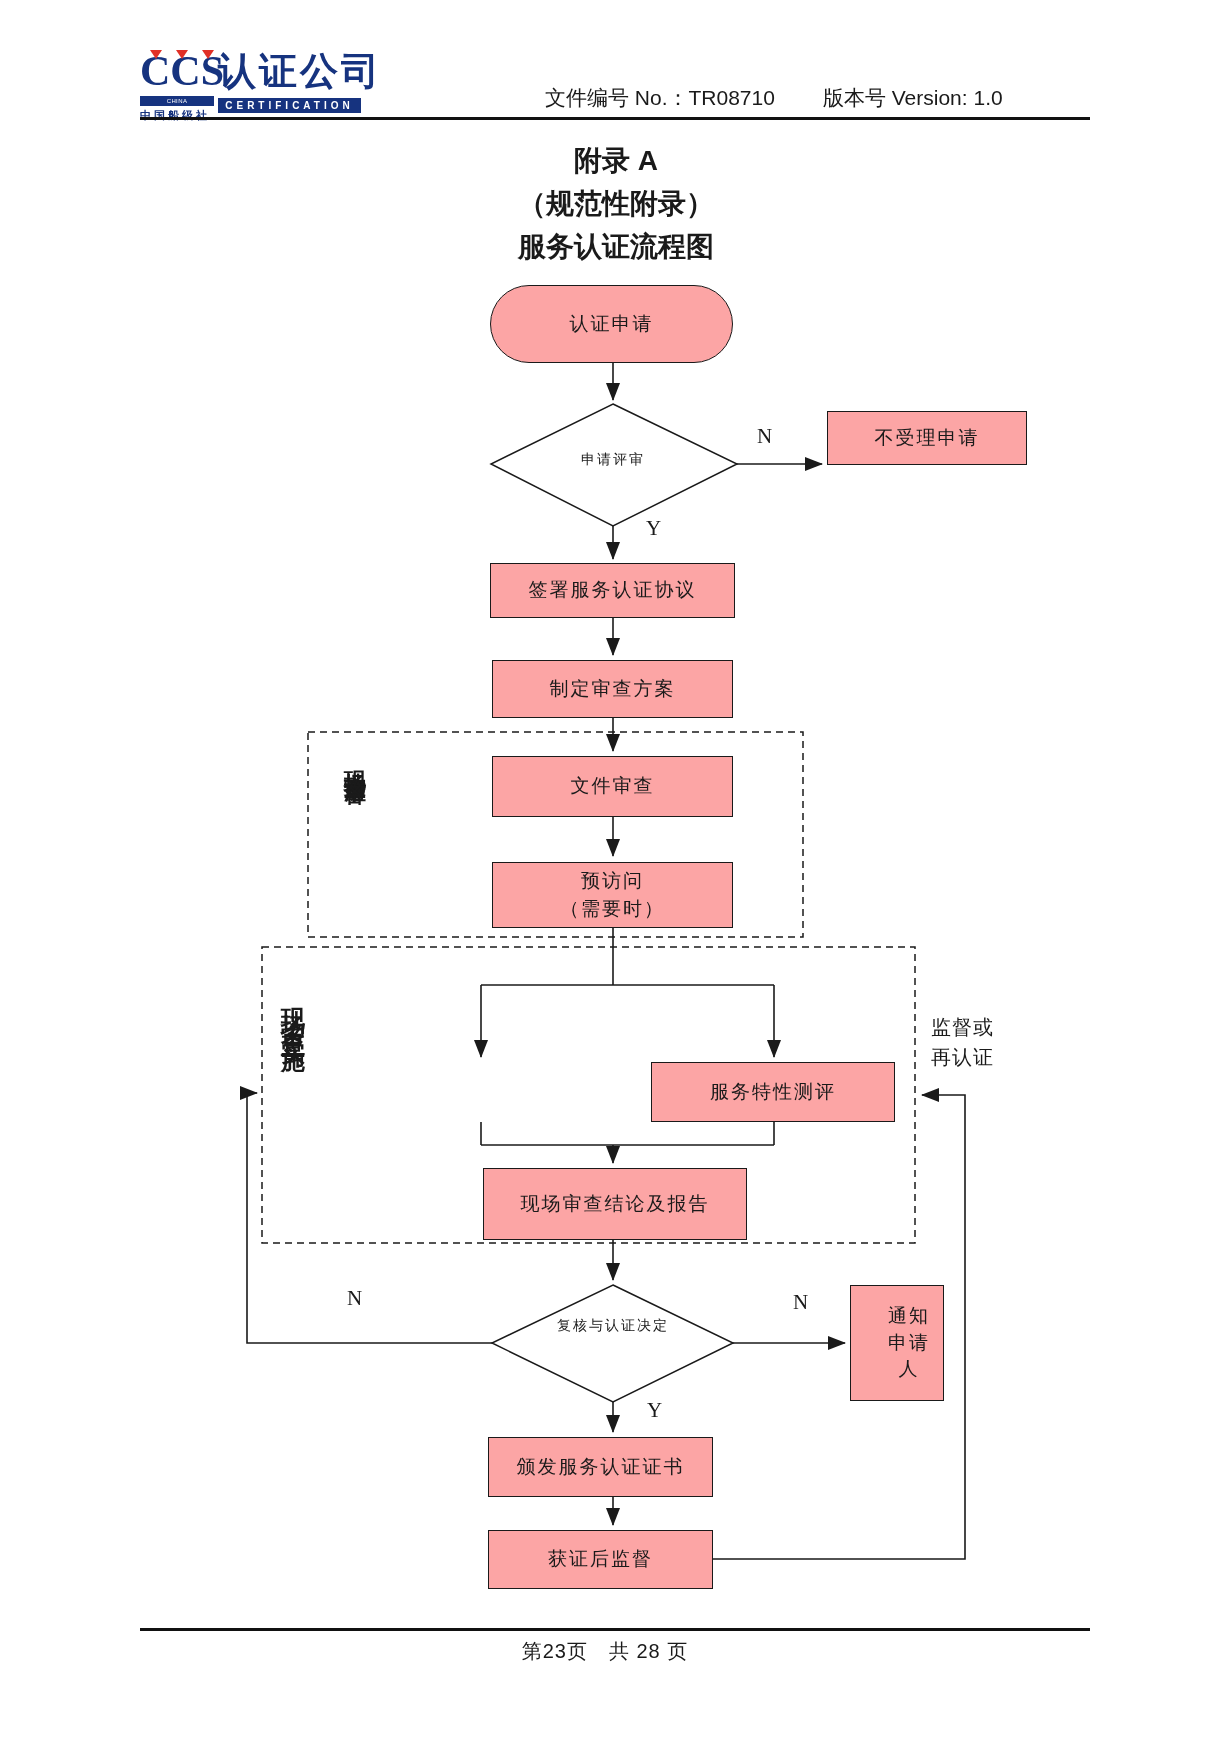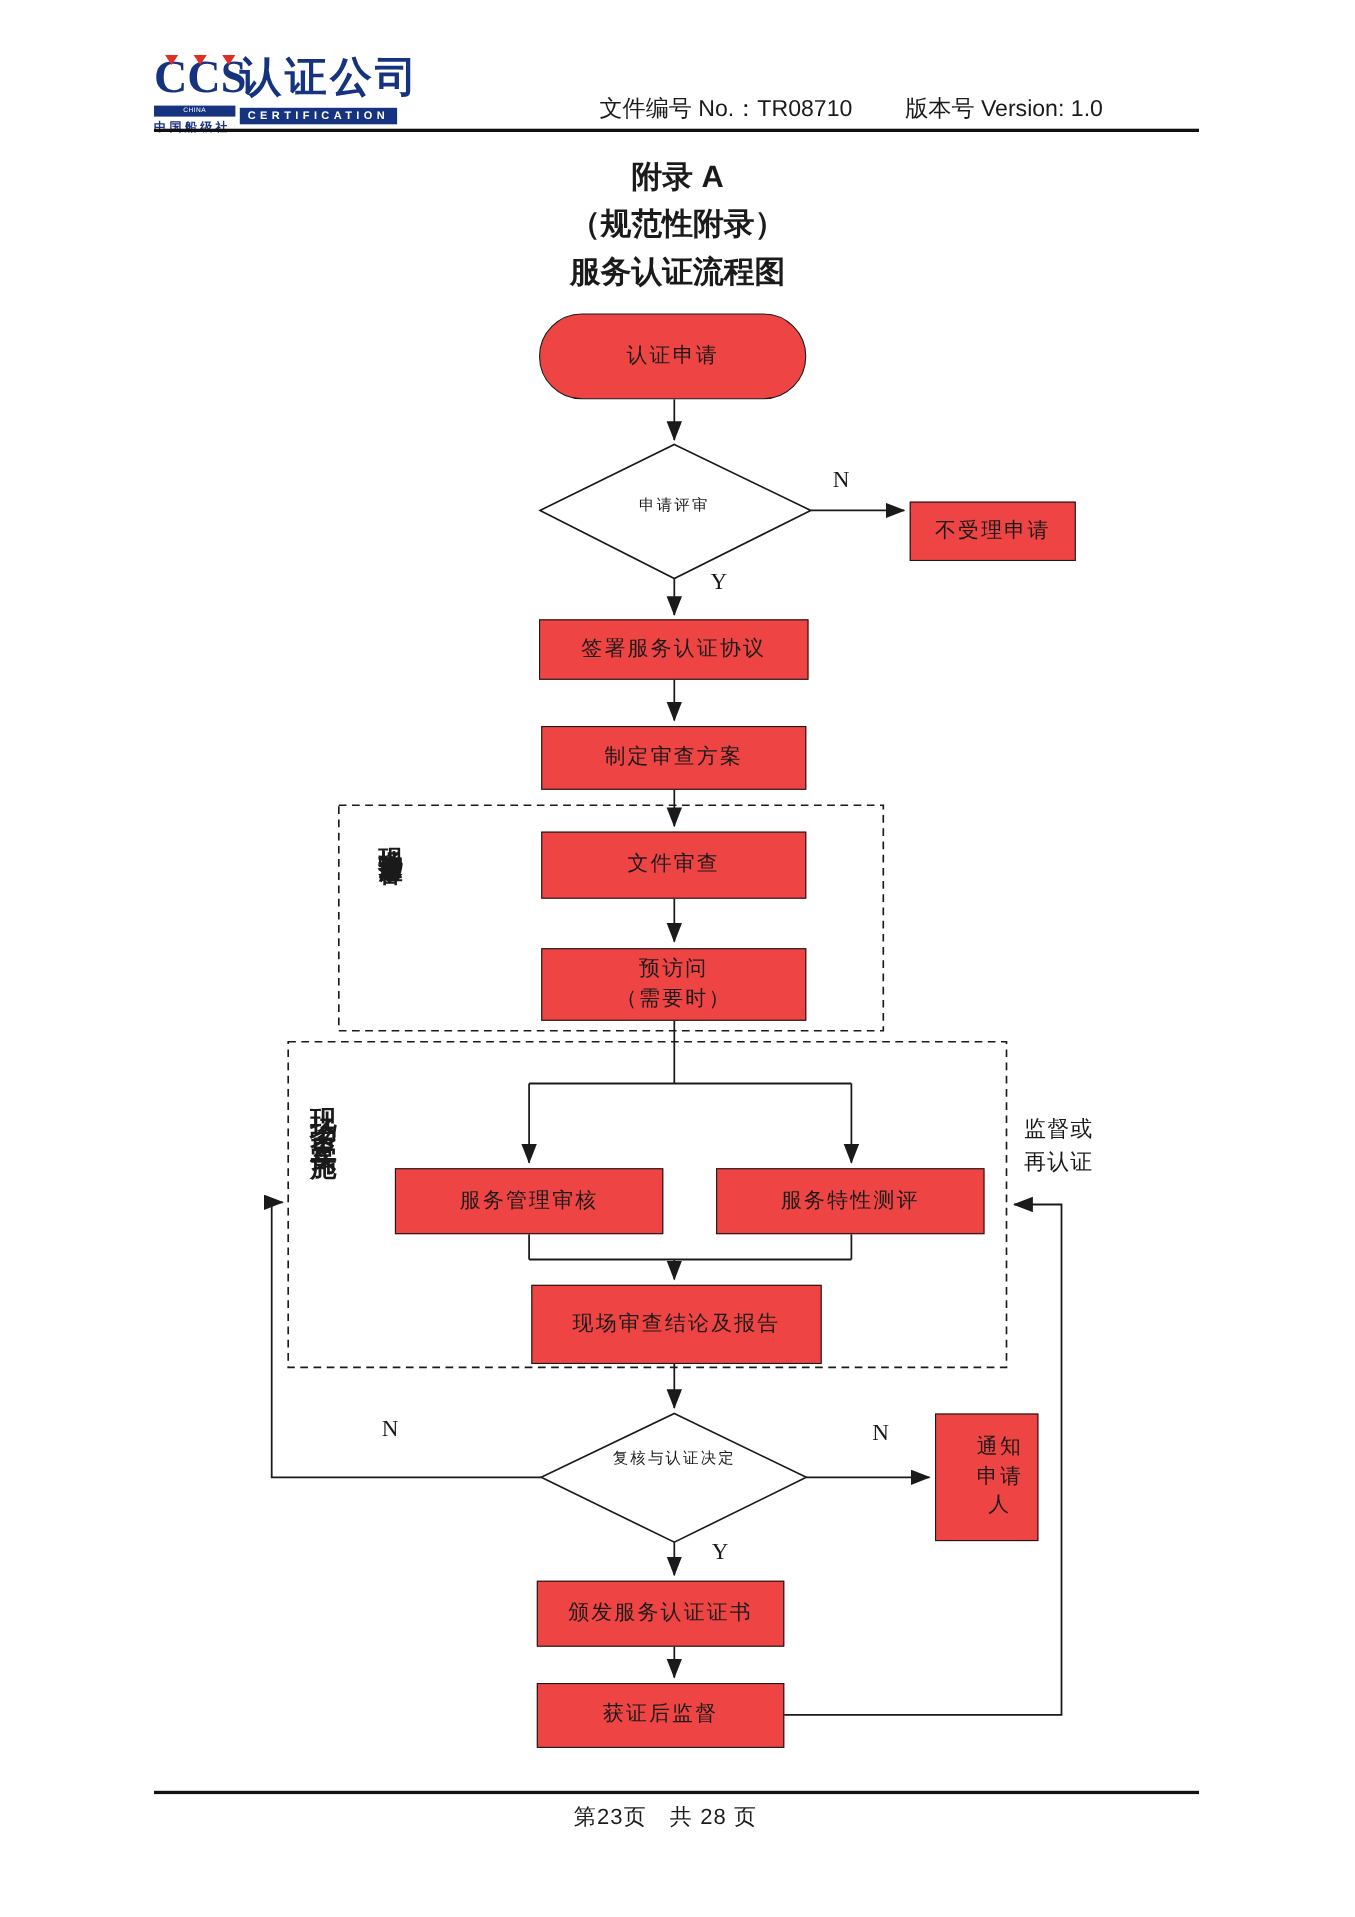--- a/index.html
+++ b/index.html
@@ -19,21 +19,21 @@
   .soc-cn{color:var(--blue);font-size:11px;letter-spacing:3px;font-weight:bold;white-space:nowrap;}
   .cert-cn{font-weight:bold;font-size:38px;line-height:1;letter-spacing:3px;color:var(--blue);}
   .cert-bar{background:var(--blue);color:#fff;font-size:10px;letter-spacing:4px;text-align:center;line-height:15px;height:15px;width:143px;font-weight:bold;}
   .hdr-info{font-size:21px;white-space:nowrap;}
   .rule{background:#111;}
   
   .title-line{left:0;width:1232px;text-align:center;font-weight:bold;font-size:28px;line-height:1.2;}
   
   .fbox{
     display:flex;align-items:center;justify-content:center;text-align:center;
-    border:1.5px solid #1a1a1a;background:#ef4444;font-size:19px;line-height:1.4;
+    border:1.5px solid #1a1a1a;background:#fca5a5;font-size:19px;line-height:1.4;
     letter-spacing:2px;box-sizing:border-box;z-index:2;
   }
   .stadium{border-radius:40px;}
   .dtext{display:flex;align-items:center;justify-content:center;text-align:right;
     font-size:14px;line-height:1.35;letter-spacing:2px;z-index:3;background:transparent;}
   .branch{font-size:21px;z-index:3;font-family:"Liberation Serif","DejaVu Serif",serif;}
   .vlabel{writing-mode:vertical-rl;text-orientation:upright;font-weight:bold;z-index:3;}
   .two-line{line-height:1.45;}
   svg.connectors{position:absolute;left:0;top:0;z-index:1;}
   .ln{stroke:#1a1a1a;stroke-width:1.6;fill:none;}
@@ -108,35 +108,34 @@
   <div class="abs rule" style="left:140px;top:117px;width:950px;height:2.5px;"></div>
 
   <div class="abs title-line" style="top:144px;">附录 A</div>
   <div class="abs title-line" style="top:187px;">（规范性附录）</div>
   <div class="abs title-line" style="top:230px;">服务认证流程图</div>
 
   <div class="abs fbox stadium" style="left:490px;top:285px;width:243px;height:78px;">认证申请</div>
 
   <div class="abs dtext" style="left:523px;top:450px;width:180px;">申请评审</div>
   <div class="abs branch" style="left:757px;top:424px;">N</div>
-  <div class="abs fbox" style="left:827px;top:456px;width:151px;height:54px;">不受理申请</div>
+  <div class="abs fbox" style="left:827px;top:411px;width:200px;height:54px;">不受理申请</div>
   <div class="abs branch" style="left:646px;top:516px;">Y</div>
 
   <div class="abs fbox" style="left:490px;top:563px;width:245px;height:55px;">签署服务认证协议</div>
   <div class="abs fbox" style="left:492px;top:660px;width:241px;height:58px;">制定审查方案</div>
 
   <div class="abs vlabel" style="left:340px;top:753px;font-size:22px;letter-spacing:2px;">现场审查前准备</div>
   <div class="abs fbox" style="left:492px;top:756px;width:241px;height:61px;">文件审查</div>
   <div class="abs fbox two-line" style="left:492px;top:862px;width:241px;height:66px;flex-direction:column;">
     <div>预访问</div>
     <div>（需要时）</div>
   </div>
 
   <div class="abs vlabel" style="left:277px;top:988px;font-size:24px;letter-spacing:8px;">现场审查实施</div>
-  <div class="abs fbox" style="left:359px;top:1062px;width:244px;height:60px;">服务管理审核</div>
   <div class="abs fbox" style="left:651px;top:1062px;width:244px;height:60px;">服务特性测评</div>
   <div class="abs fbox" style="left:483px;top:1168px;width:264px;height:72px;">现场审查结论及报告</div>
 
   <div class="abs" style="left:931px;top:1012px;width:100px;font-size:20px;line-height:1.5;letter-spacing:1px;z-index:3;">
     <div style="width:64px;">监督或再认证</div>
   </div>
 
   <div class="abs dtext" style="left:547px;top:1316px;width:132px;">复核与认证决定</div>
   <div class="abs branch" style="left:347px;top:1286px;">N</div>
   <div class="abs branch" style="left:793px;top:1290px;">N</div>

